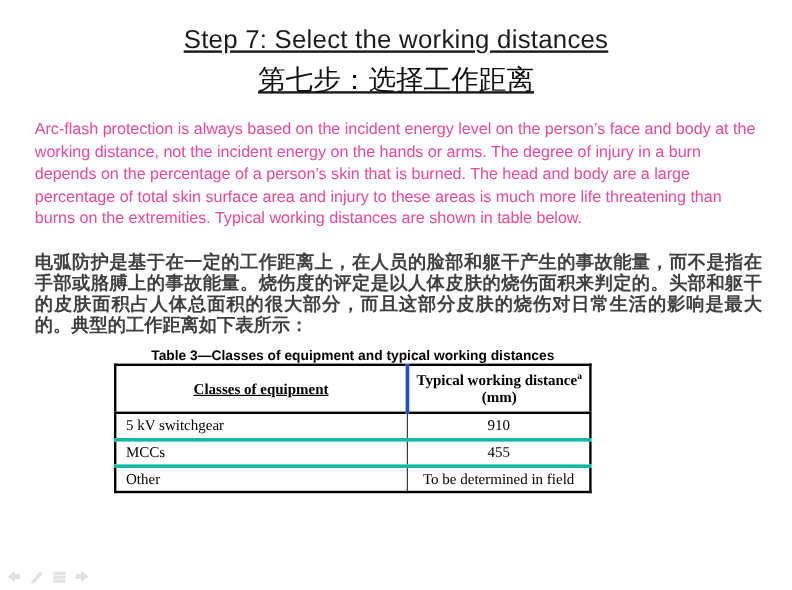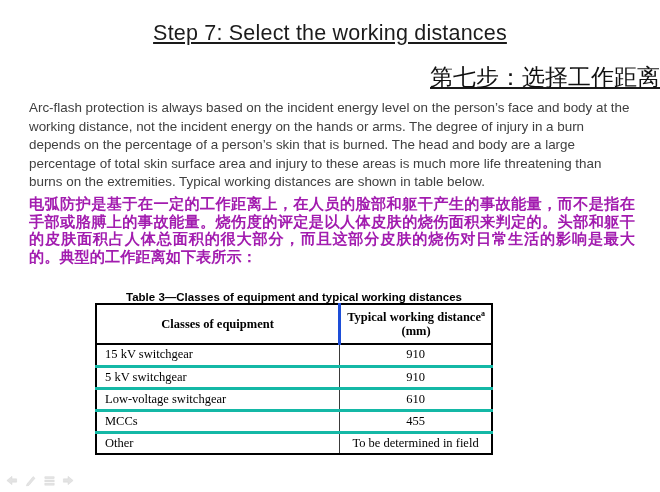--- a/index.html
+++ b/index.html
@@ -10,39 +10,39 @@
     height: 492px;
     background: #ffffff;
     overflow: hidden;
     font-family: "Liberation Sans", sans-serif;
     color: #1a1a1a;
   }
 
   
   .titles { position: absolute; top: 21px; left: 0; right: 0; text-align: center; text-decoration: underline; }
   .title-en { font-size: 21.5px; font-weight: 400; letter-spacing: 0.2px; color: #1c1c1c; }
-  .title-zh { font-size: 23px; font-family: "DejaVu Serif", serif; margin-top: 16px; color: #111; text-align: right; }
+  .title-zh { font-size: 23px; font-family: "DejaVu Serif", serif; margin-top: 5px; color: #111; }
 
   
   .para-en {
     position: absolute;
     left: 29px; top: 99px; width: 606px;
     font-size: 13.4px; line-height: 18.5px;
-    color: #404040;
+    color: #ec4899;
   }
 
   
   .para-zh {
     position: absolute;
-    left: 29px; top: 196px; width: 606px;
+    left: 29px; top: 210px; width: 606px;
     font-size: 15.2px; line-height: 17.6px;
     font-weight: 700;
     font-family: "DejaVu Serif", serif;
     text-align: justify;
-    color: #a21caf;
+    color: #404040;
   }
 
   
   .table-caption {
     position: absolute;
     left: 95px; top: 291px; width: 398px;
     text-align: center;
     font-size: 11.5px;
     font-weight: 700;
     color: #000;
@@ -72,21 +72,21 @@
     height: 22px;
     border-top: 3px solid #14b8a6;
     border-left: 1px solid #3a3a3a;
     font-size: 12.5px;
     padding: 0 8px;
     vertical-align: middle;
   }
   table.wd-table td:first-child { border-left: none; text-align: left; }
   table.wd-table td.num { text-align: center; }
   table.wd-table tbody tr:first-child td { border-top: none; }
-  .col-equipment { width: 245px; }
+  .col-equipment { width: 245px; text-decoration: underline; }
   .col-distance { width: 153px; }
   sup.fn { font-size: 8px; vertical-align: super; line-height: 0; }
   .unit-line { display: block; }
 
   
   .nav-toolbar {
     position: absolute;
     left: 5px; bottom: 5px;
     display: flex;
     gap: 6px;
@@ -127,30 +127,22 @@
           <span>Classes of equipment</span>
         </th>
         <th class="col-distance">
           <span>Typical working distance</span><sup class="fn">a</sup>
           <span class="unit-line">(mm)</span>
         </th>
       </tr>
     </thead>
     <tbody>
       <tr>
-        <td>15 kV switchgear</td>
-        <td class="num">910</td>
-      </tr>
-      <tr>
         <td>5 kV switchgear</td>
         <td class="num">910</td>
-      </tr>
-      <tr>
-        <td>Low-voltage switchgear</td>
-        <td class="num">610</td>
       </tr>
       <tr>
         <td>MCCs</td>
         <td class="num">455</td>
       </tr>
       <tr>
         <td>Other</td>
         <td class="num">To be determined in field</td>
       </tr>
     </tbody>

